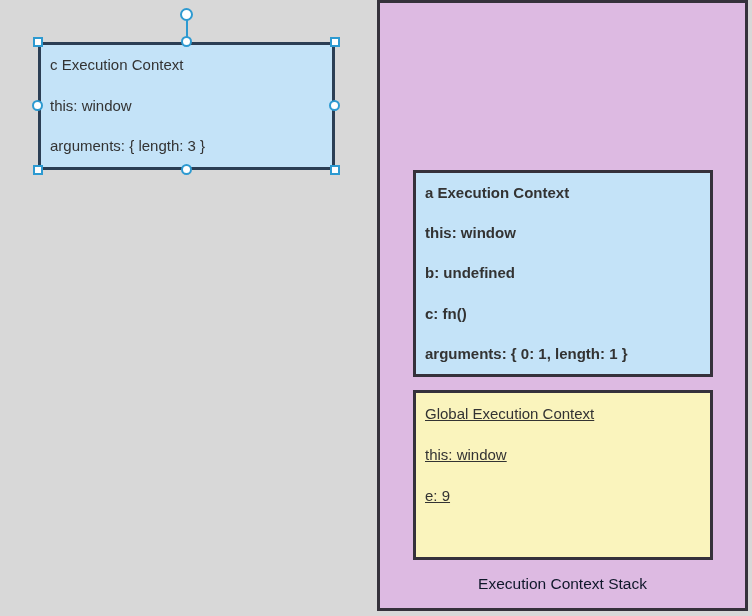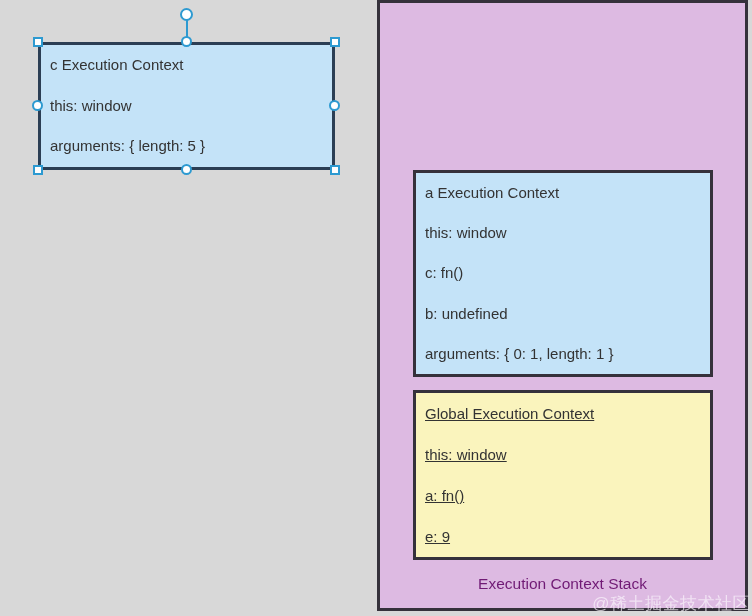--- a/index.html
+++ b/index.html
@@ -61,34 +61,34 @@
     border: 3px solid #35313b;
     color: #333333;
     font-size: 15px;
     padding: 0 9px;
   }
   .ec-box .line { white-space: nowrap; }
   .ec-box-a {
     top: 167px; height: 207px;
     background: #c4e3f8;
   }
-  .ec-box-a .line { line-height: 40.2px; }
+  .ec-box-a .line { line-height: 40.2px; font-weight: bold; }
   .ec-box-global {
     top: 387px; height: 170px;
     background: #faf4bd;
   }
   .ec-box-global .line { line-height: 41px; text-decoration: underline; }
 
   .stack-label {
     position: absolute;
     left: 0; top: 571px;
     width: 100%;
     text-align: center;
     font-size: 15.5px;
-    color: #701a75;
+    color: #0f172a;
     line-height: 20px;
   }
 
   
   .watermark {
     position: absolute;
     right: 2px; bottom: 1px;
     font-size: 17px;
     letter-spacing: 0.5px;
     color: rgba(250, 246, 252, 0.68);
@@ -97,49 +97,47 @@
   }
 </style>
 </head>
 <body>
 
 <div class="canvas">
 
   <div class="c-box">
     <div class="line">c Execution Context</div>
     <div class="line">this: window</div>
-    <div class="line">arguments: { length: 5 }</div>
+    <div class="line">arguments: { length: 3 }</div>
   </div>
 
   <div class="rot-line"></div>
   <div class="handle h-rot" style="left:180px; top:8px;"></div>
   <div class="handle h-sq" style="left:33px;  top:37px;"></div>
   <div class="handle h-ci" style="left:181px; top:36px;"></div>
   <div class="handle h-sq" style="left:330px; top:37px;"></div>
   <div class="handle h-ci" style="left:32px;  top:100px;"></div>
   <div class="handle h-ci" style="left:329px; top:100px;"></div>
   <div class="handle h-sq" style="left:33px;  top:165px;"></div>
   <div class="handle h-ci" style="left:181px; top:164px;"></div>
   <div class="handle h-sq" style="left:330px; top:165px;"></div>
 
   <div class="stack-container">
 
     <div class="ec-box ec-box-a">
       <div class="line">a Execution Context</div>
       <div class="line">this: window</div>
+      <div class="line">b: undefined</div>
       <div class="line">c: fn()</div>
-      <div class="line">b: undefined</div>
       <div class="line">arguments: { 0: 1, length: 1 }</div>
     </div>
 
     <div class="ec-box ec-box-global">
       <div class="line">Global Execution Context</div>
       <div class="line">this: window</div>
-      <div class="line">a: fn()</div>
       <div class="line">e: 9</div>
     </div>
 
     <div class="stack-label">Execution Context Stack</div>
   </div>
 
-  <div class="watermark">@稀土掘金技术社区</div>
 
 </div>
 
 </body></html>

